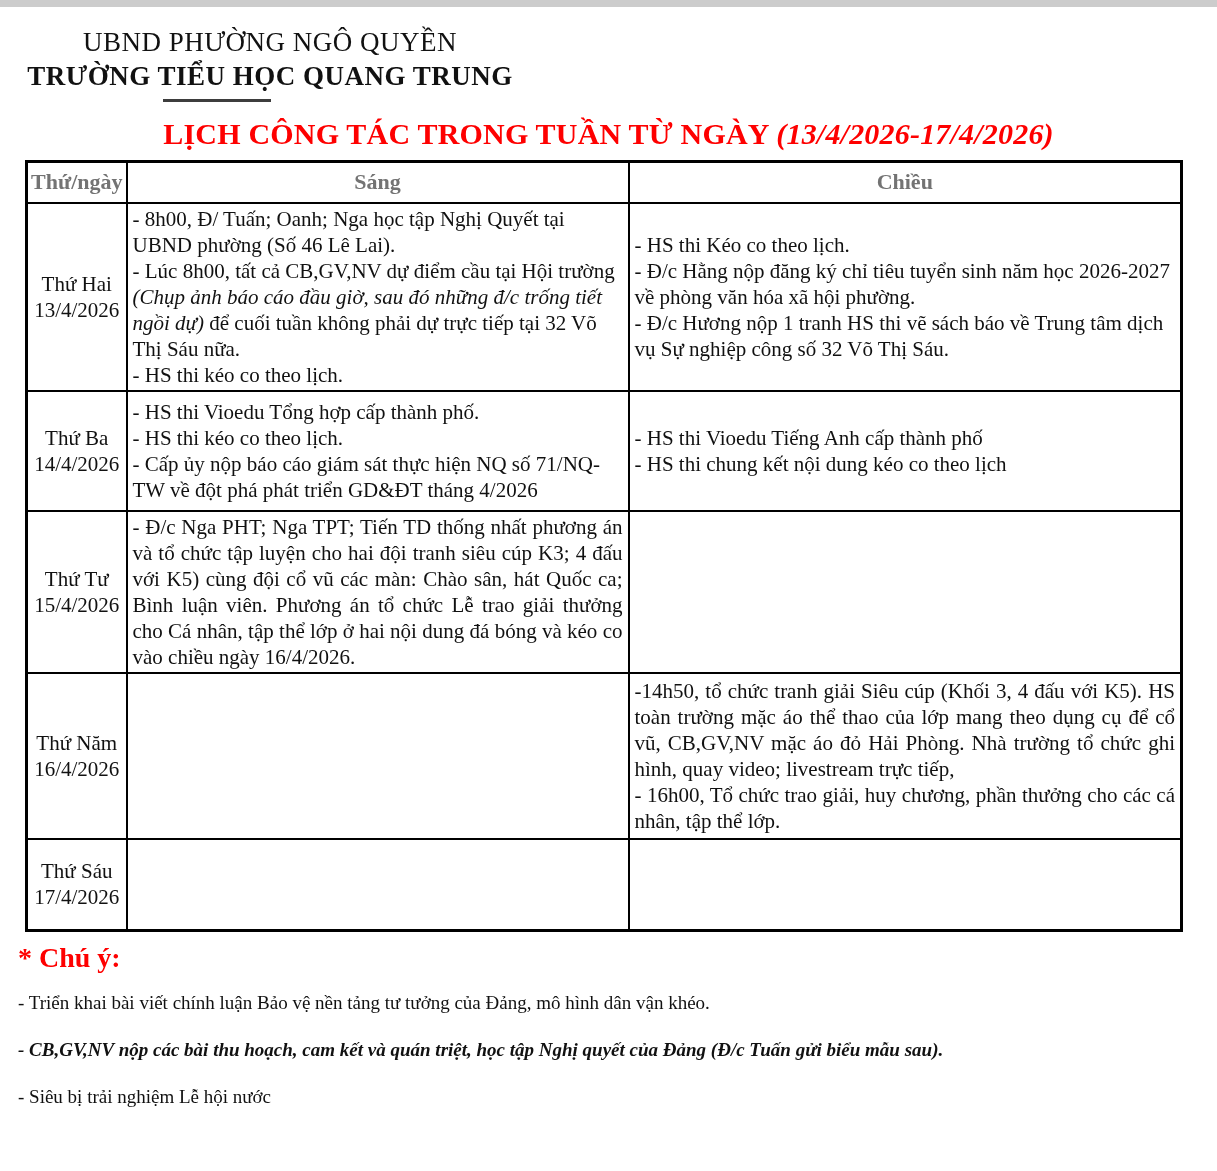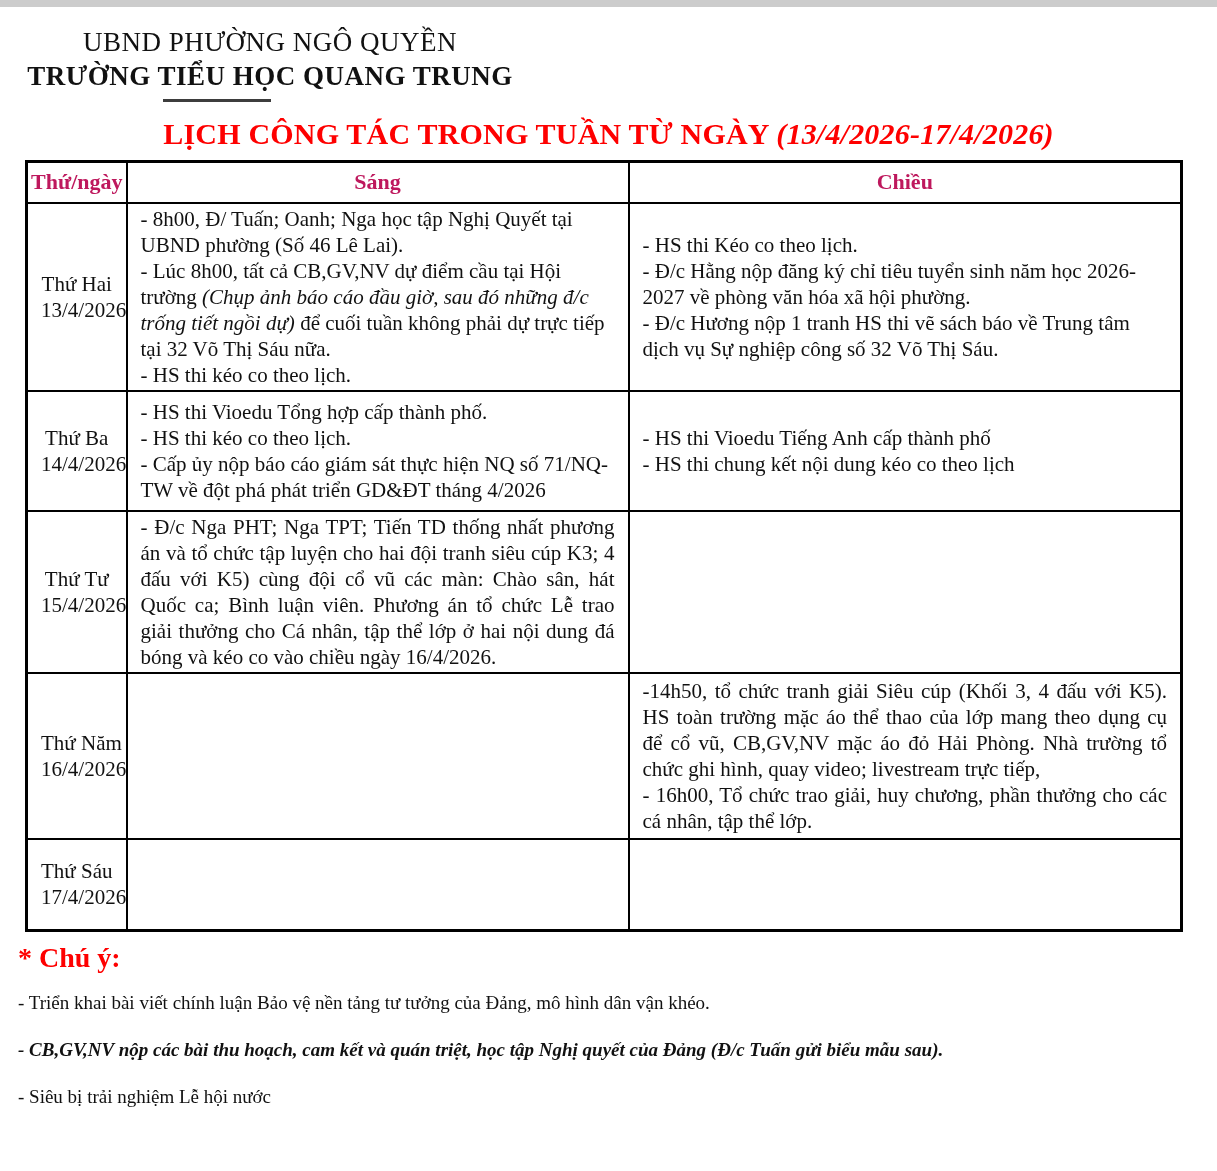--- a/index.html
+++ b/index.html
@@ -45,25 +45,25 @@
     border-collapse: collapse;
     table-layout: fixed;
     width: 1155px;
     border: 3px solid #000;
   }
   table.schedule td, table.schedule th {
     border: 2px solid #000;
     vertical-align: middle;
     font-size: 21px;
     line-height: 26px;
-    padding: 2px 13px;
+    padding: 2px 5px;
   }
   tr.hdr th {
     height: 41px;
-    color: #be185d;
+    color: #737373;
     font-weight: bold;
     font-size: 22px;
     text-align: center;
     padding: 0 2px;
   }
   td.day-cell {
     text-align: center;
     padding: 0 2px;
     white-space: nowrap;
     font-size: 21px;

